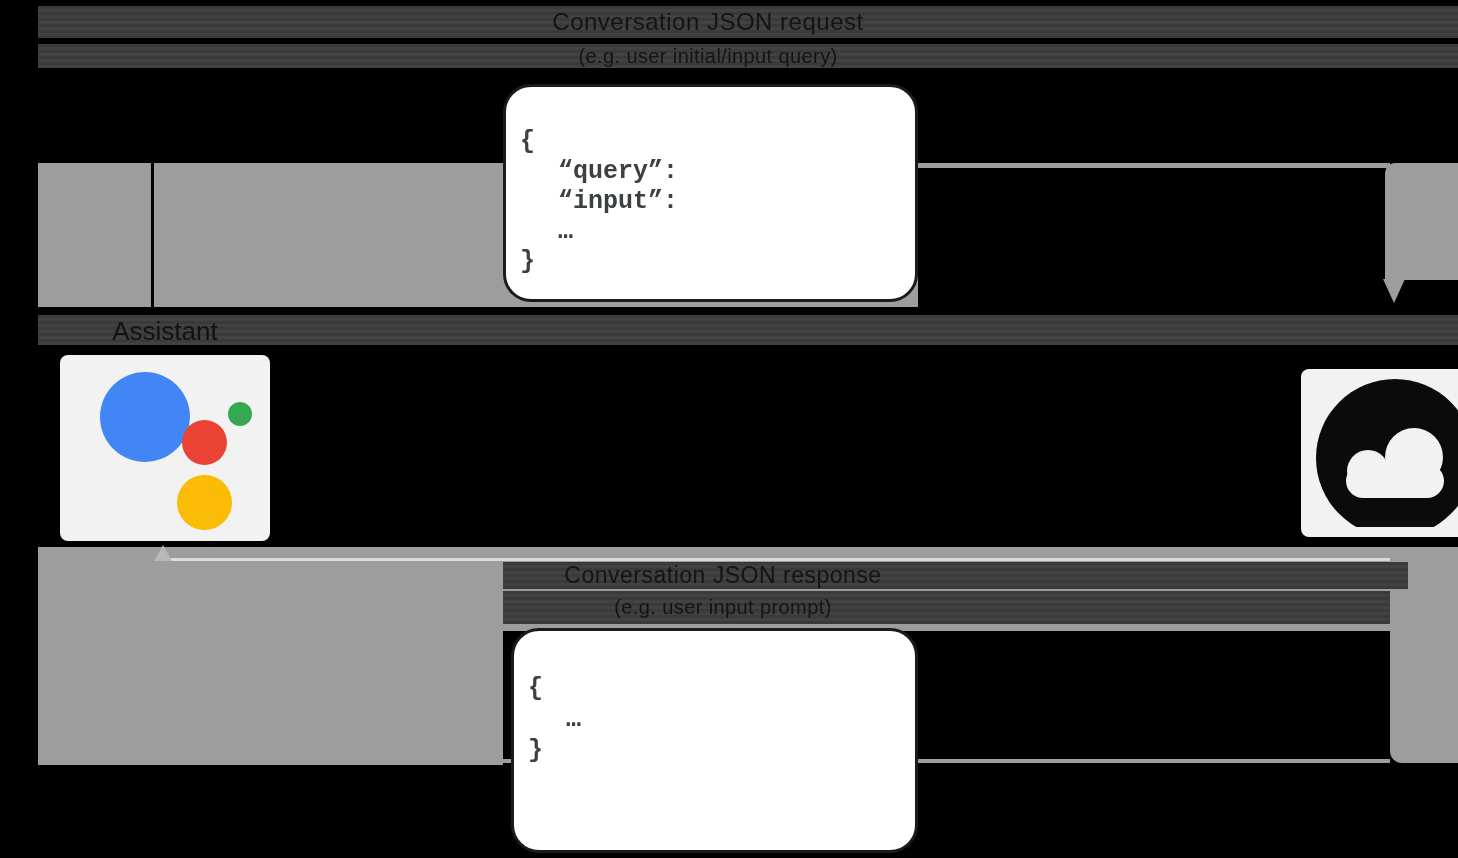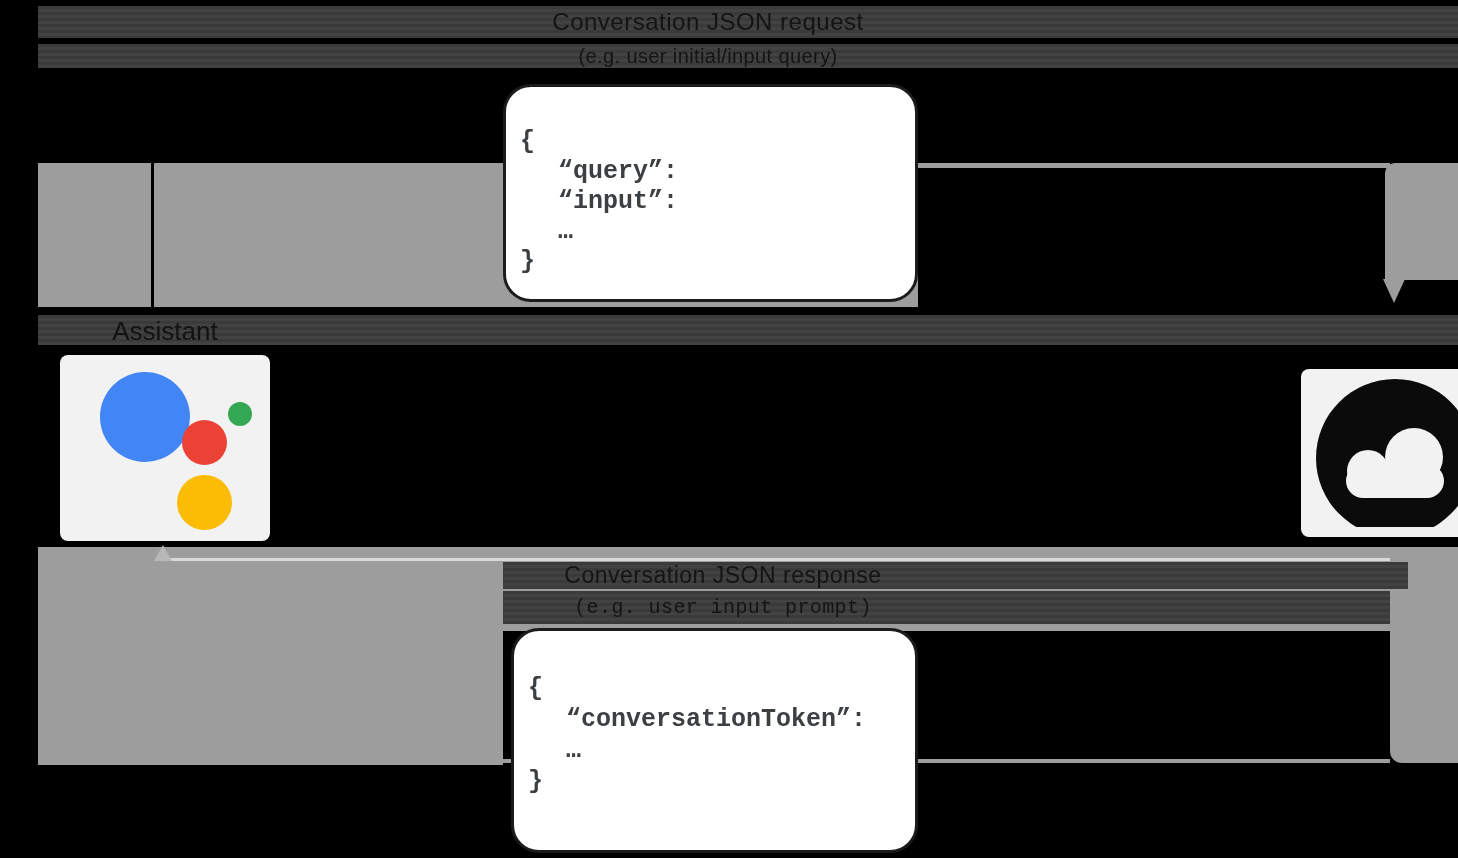--- a/index.html
+++ b/index.html
@@ -11,21 +11,21 @@
   .band .ctr{position:absolute;top:0;left:0;text-align:center;color:#141414;white-space:nowrap;}
   .band-top-1{left:0;top:6;width:1458px;height:32px;top:6px;}
   .band-top-1 .ctr{width:1340px;line-height:32px;font-size:24px;letter-spacing:.5px;}
   .band-top-2{left:0;top:44px;width:1458px;height:24px;}
   .band-top-2 .ctr{width:1340px;line-height:24px;font-size:20px;letter-spacing:.4px;}
   .band-mid{left:0;top:315px;width:1458px;height:30px;}
   .band-mid .lbl{position:absolute;top:0;line-height:33px;font-size:26px;color:#121212;text-align:center;}
   .band-bot-1{left:465px;top:562px;width:905px;height:27px;}
   .band-bot-1 .ctr{width:440px;left:0;line-height:27px;font-size:23px;letter-spacing:.5px;}
   .band-bot-2{left:465px;top:591px;width:887px;height:33px;}
-  .band-bot-2 .ctr{width:440px;left:0;line-height:33px;font-size:20px;letter-spacing:.4px;font-family:Liberation Mono, monospace;}
+  .band-bot-2 .ctr{width:440px;left:0;line-height:33px;font-size:20px;letter-spacing:.4px;}
 
   
   .g{position:absolute;background:#9d9d9d;}
   .arrow-tail-left{left:0;top:163px;width:113px;height:144px;}
   .arrow-shaft-top{left:116px;top:163px;width:764px;height:144px;}
   .arrow-line-top{left:880px;top:163px;width:472px;height:5px;}
   .arrow-col-tr{left:1347px;top:163px;width:111px;height:117px;border-top-left-radius:10px;}
   .tri-down{position:absolute;left:1345px;top:279px;width:0;height:0;
             border-left:11px solid transparent;border-right:11px solid transparent;
             border-top:24px solid #9d9d9d;}
@@ -97,21 +97,20 @@
   <div class="json-box box-req">
     <div class="ln">{</div>
     <div class="ln ind">“query”:</div>
     <div class="ln ind">“input”:</div>
     <div class="ln ind">…</div>
     <div class="ln">}</div>
   </div>
 
   <div class="json-box box-res">
     <div class="ln">{</div>
-    <div class="ln ind">“conversationToken”:</div>
     <div class="ln ind">…</div>
     <div class="ln">}</div>
   </div>
 
   <div class="tile tile-assistant">
     <div class="dot dot-blue"></div>
     <div class="dot dot-red"></div>
     <div class="dot dot-green"></div>
     <div class="dot dot-yellow"></div>
   </div>

